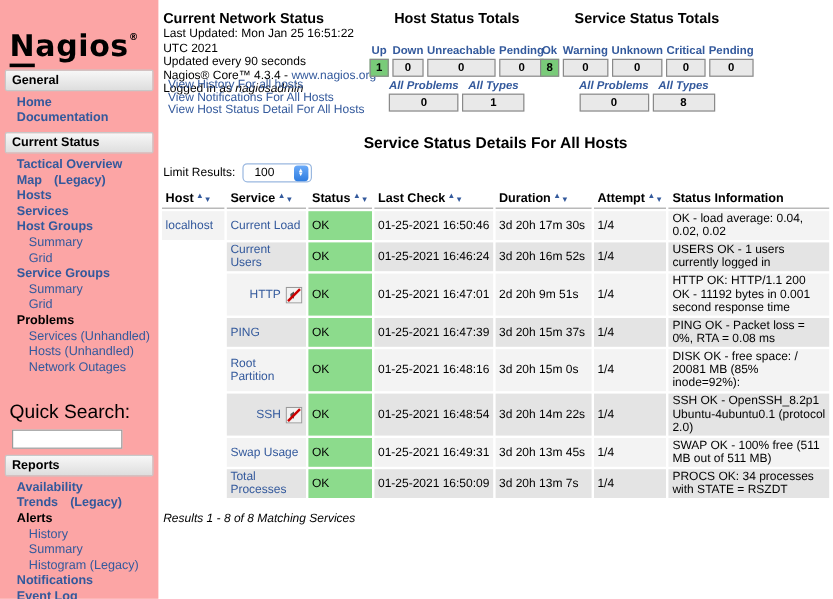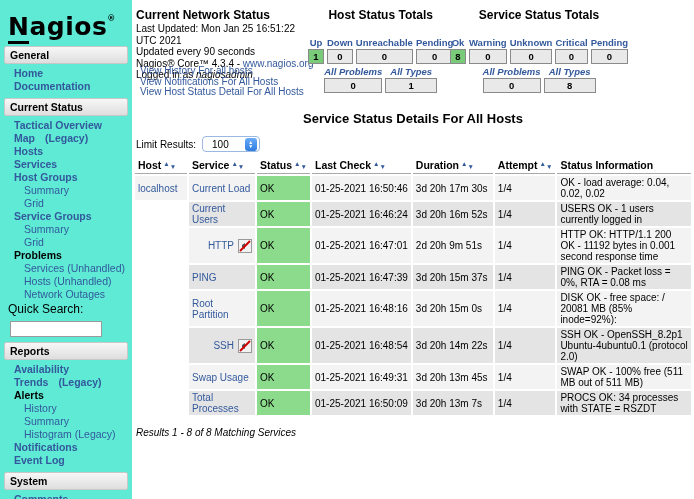--- a/index.html
+++ b/index.html
@@ -1,31 +1,31 @@
 <!DOCTYPE html>
 <html><head>
 <meta charset="utf-8">
 <style>
   * { box-sizing: border-box; margin: 0; padding: 0; }
   html,body { width:694px; height:499px; background:#fff; overflow:hidden;
     font-family:"Liberation Sans", sans-serif; color:#000; }
 
   
-  .sidebar { position:absolute; left:0; top:0; width:132px; height:499px; background:#5eead4; padding-top:10px; }
+  .sidebar { position:absolute; left:0; top:0; width:132px; height:499px; background:#fca5a5; padding-top:22px; }
   .logo { font-weight:bold; font-size:25px; letter-spacing:0.5px; margin:2px 0 4px 8px; font-family:"DejaVu Sans", sans-serif; }
   .logo .n { border-bottom:3px solid #000; padding-bottom:0px; }
   .logo sup { font-size:8px; vertical-align:14px; }
   .nav-bar { background:linear-gradient(#f7f7f7,#dedede); border:1px solid #c8c8c8; border-radius:2px;
     font-size:10.5px; font-weight:bold; padding:2px 5px; margin:5px 4px 3px 4px; }
   .nav-link, .nav-sub, .nav-plain { display:block; font-size:10.5px; line-height:11px; text-decoration:none; }
   .nav-link { color:#33599C; font-weight:bold; padding:1px 0 1px 14px; }
   .nav-sub { color:#33599C; font-weight:normal; padding:1px 0 1px 24px; }
   .nav-plain { color:#000; font-weight:bold; padding:1px 0 1px 14px; }
   .legacy { margin-left:10px; }
-  .qsearch-label { font-size:12px; margin:1px 0 2px 8px; }
+  .qsearch-label { font-size:16px; margin:22px 0 2px 8px; }
   .qsearch-input { width:92px; height:16px; margin-left:10px; border:1px solid #9a9a9a; font-size:10px; }
 
   
   .main { position:absolute; left:132px; top:0; width:562px; }
   .top-row { position:relative; height:94px; }
   .netstat { position:absolute; left:4px; top:8px; width:180px; }
   .netstat-title { font-weight:bold; font-size:12px; margin-bottom:1px; }
   .netstat-line { font-size:10px; line-height:11.5px; }
   .netstat a { color:#33599C; text-decoration:none; }
   .view-links { position:absolute; left:8px; top:66px; }

